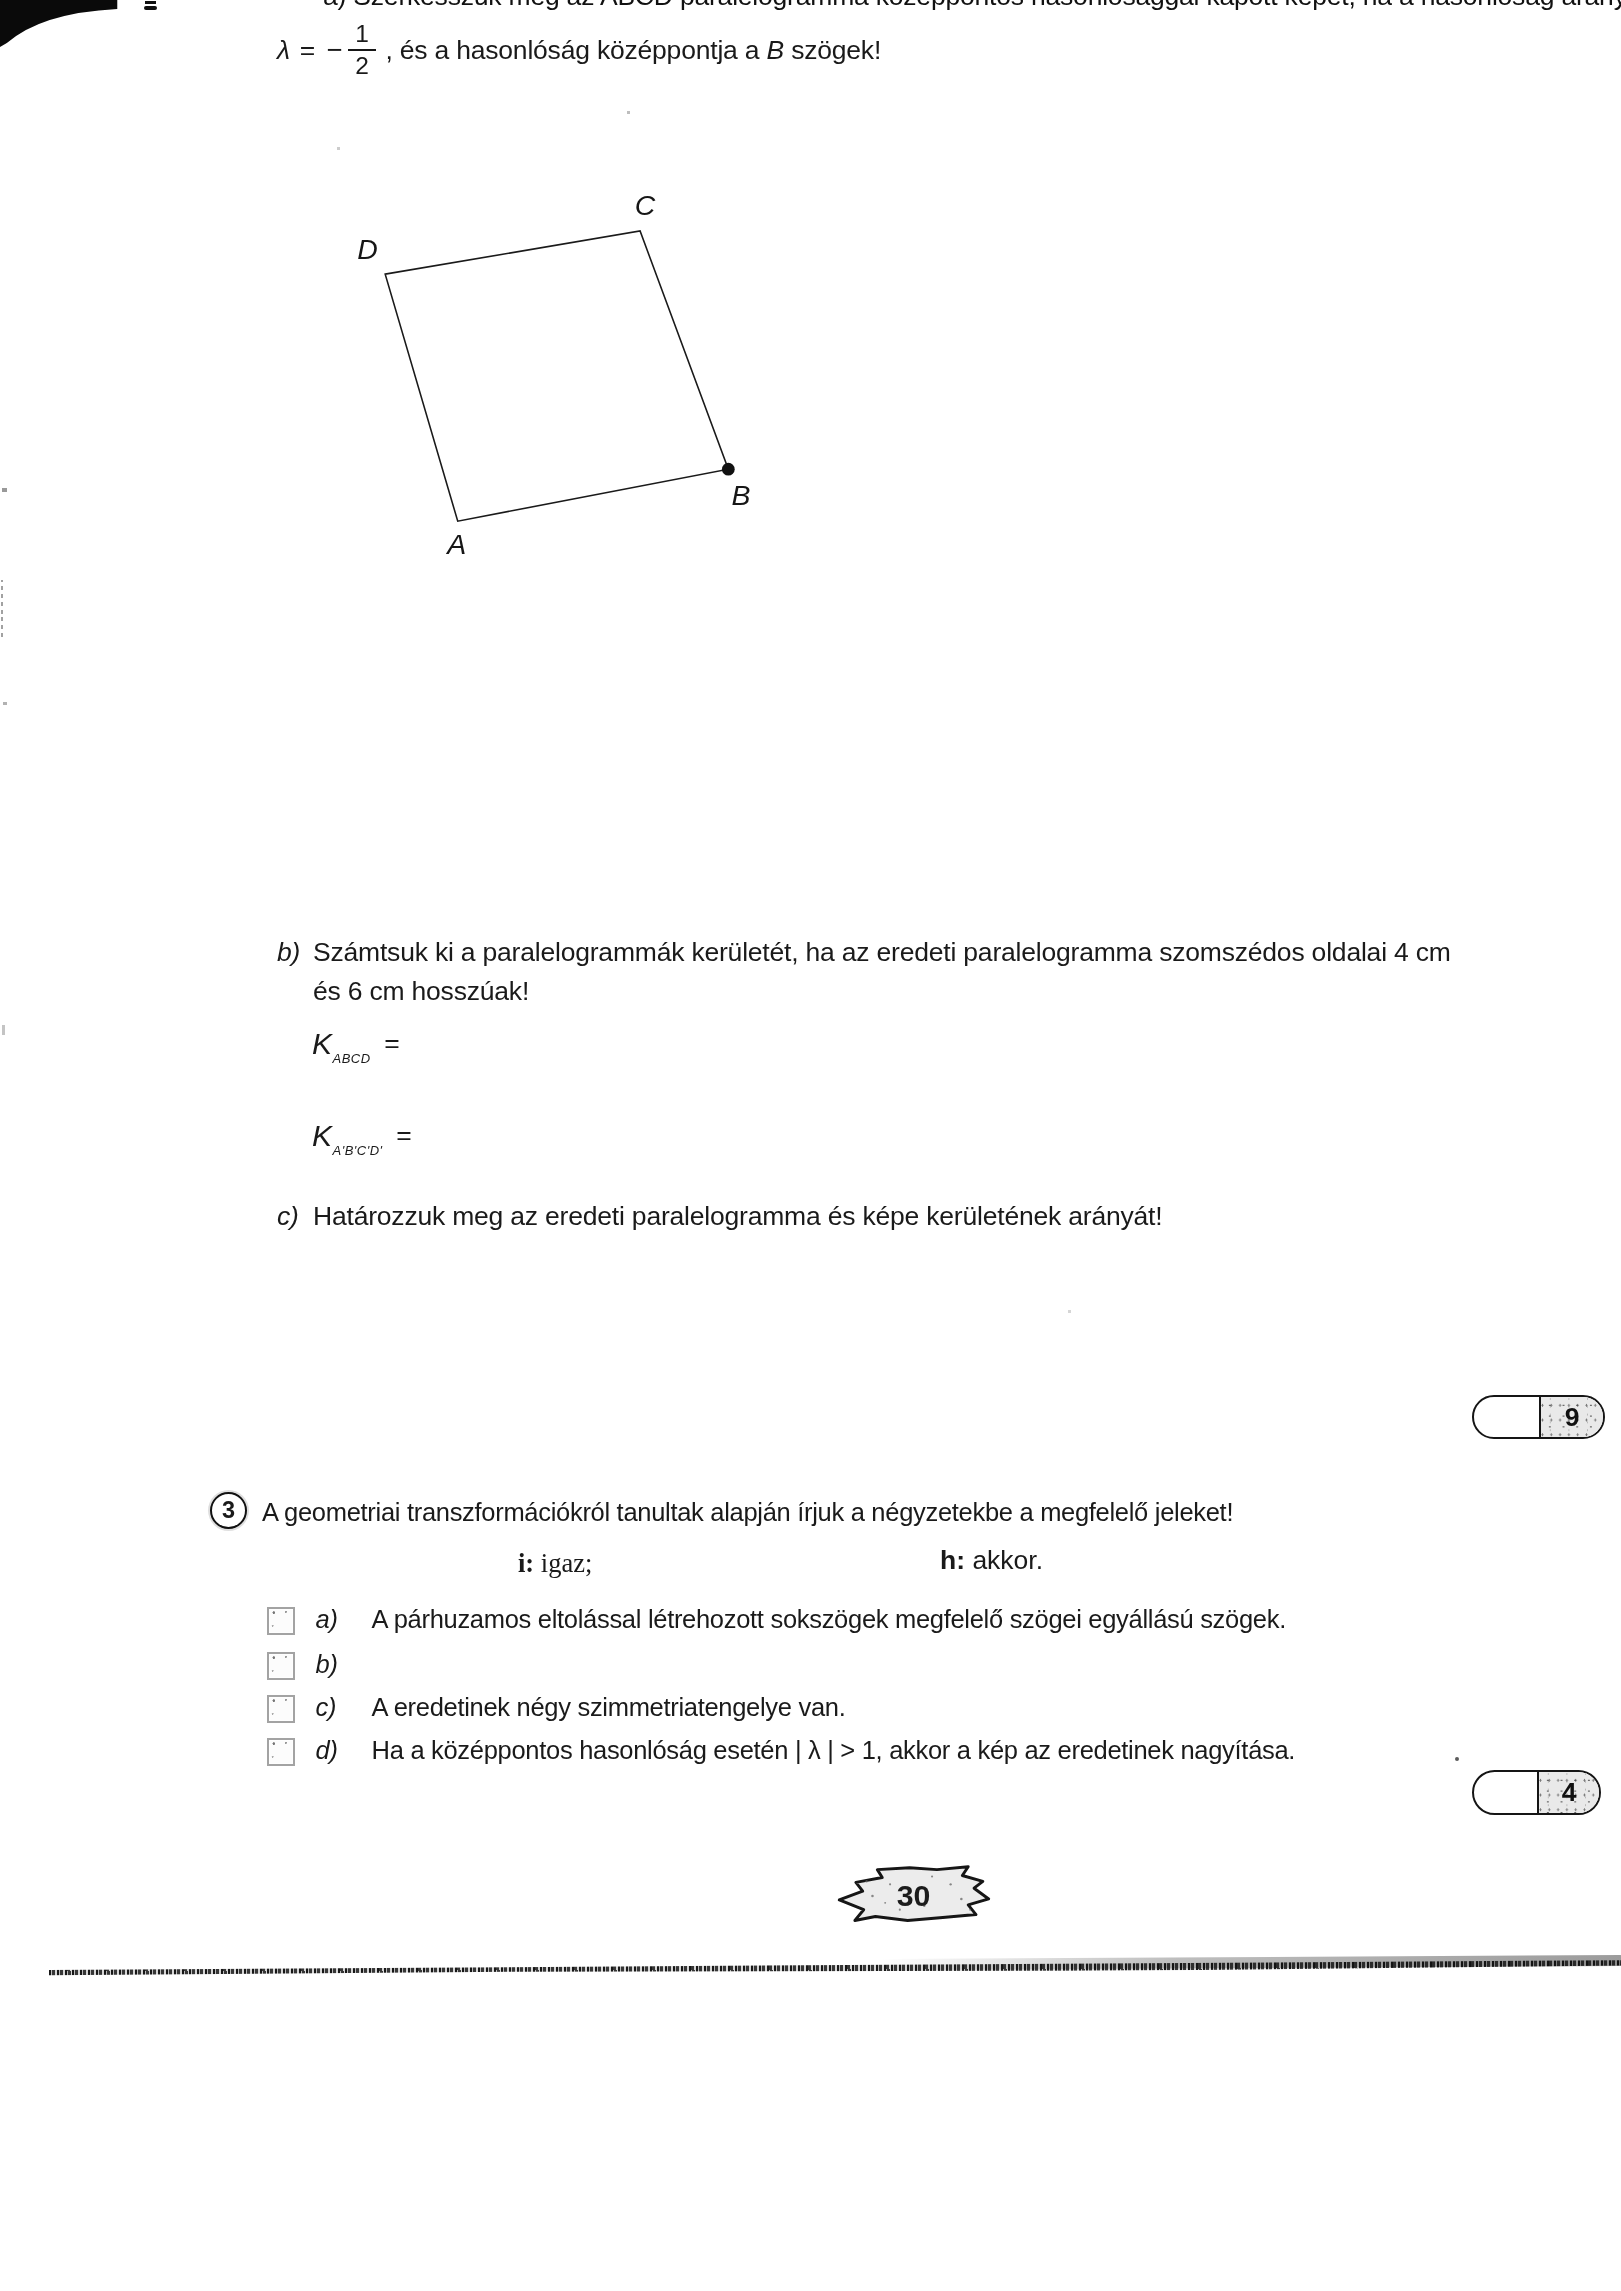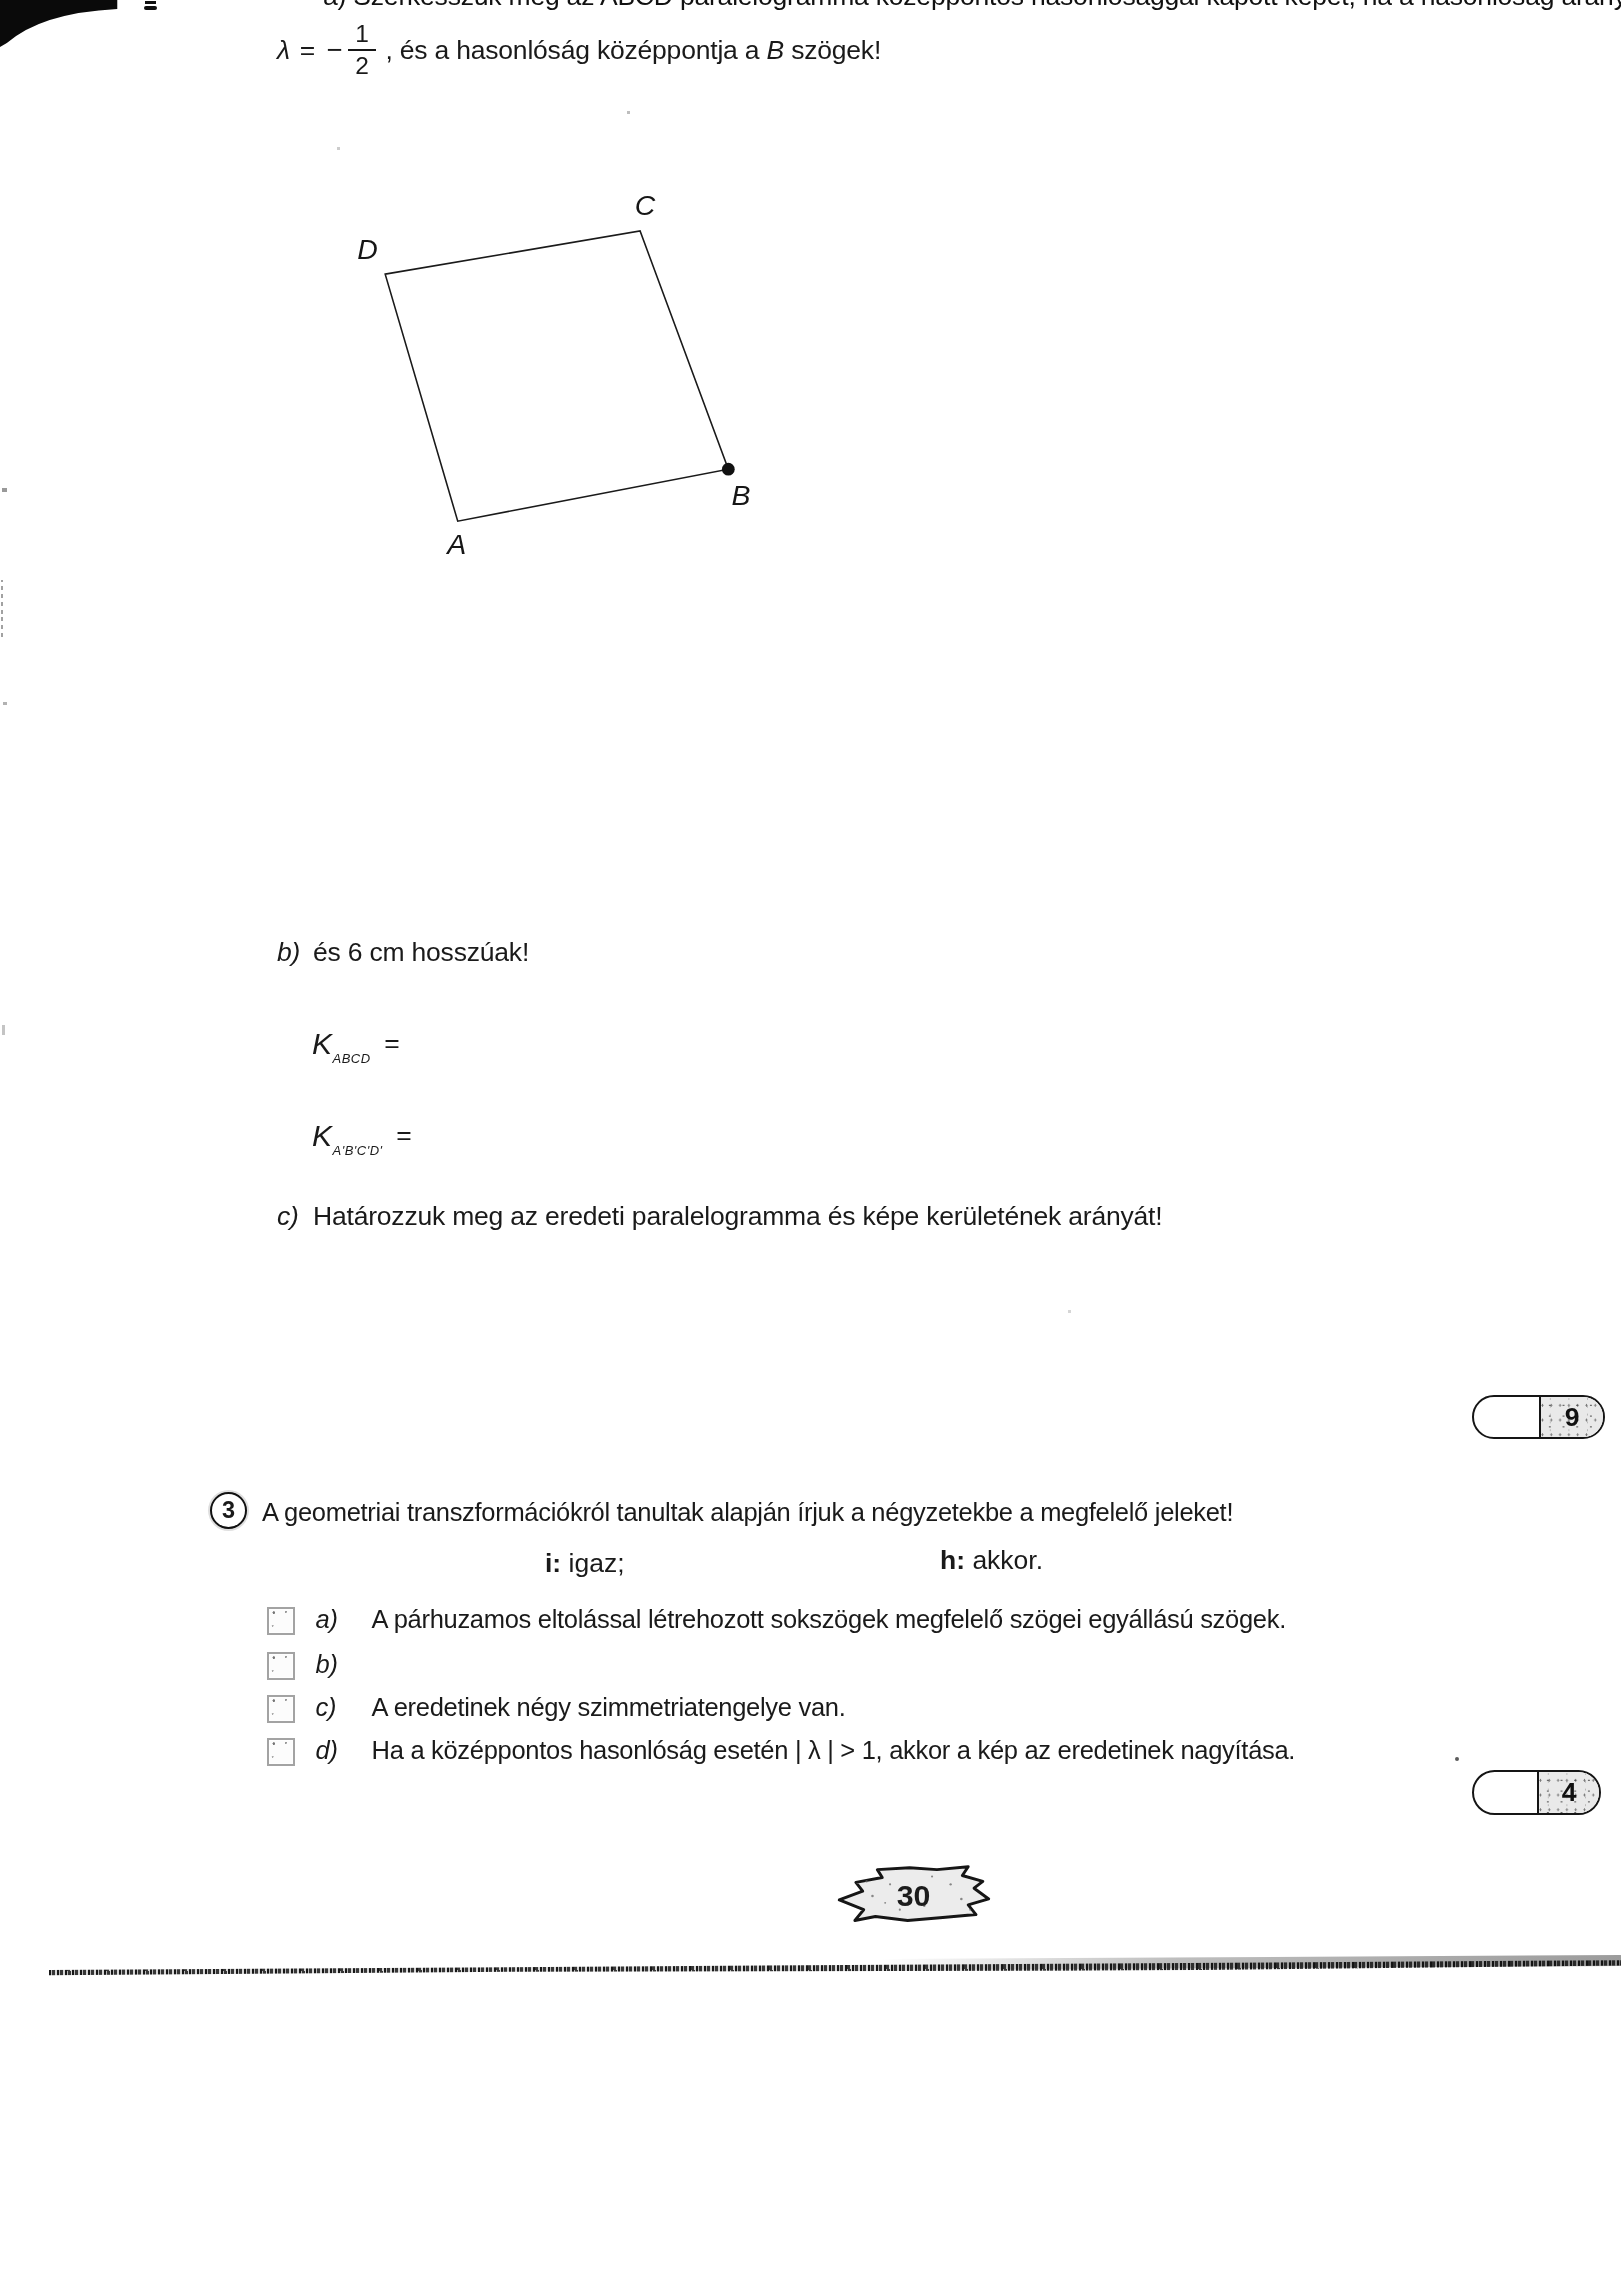--- a/index.html
+++ b/index.html
@@ -139,20 +139,21 @@
     <circle cx="493" cy="351" r="6.5" fill="#111"></circle>
     <text x="125" y="137" text-anchor="middle">D</text>
     <text x="408" y="92" text-anchor="middle">C</text>
     <text x="506" y="388" text-anchor="middle">B</text>
     <text x="216" y="437" text-anchor="middle">A</text>
   </svg>
 
   <div class="taskline" style="left:277px;top:933px;width:1345px;">
     <span class="marker">b)</span>
     <span>
+      <div>Számtsuk ki a paralelogrammák kerületét, ha az eredeti paralelogramma szomszédos oldalai 4 cm</div>
       <div>és 6 cm hosszúak!</div>
     </span>
   </div>
 
   <div class="k-formula" style="left:312px;top:1027px;">
     <span>K</span><span class="ksub">ABCD</span><span class="keq">=</span>
   </div>
 
   <div class="k-formula" style="left:312px;top:1119px;">
     <span>K</span><span class="ksub">A'B'C'D'</span><span class="keq">=</span>
@@ -163,21 +164,21 @@
     <span>Határozzuk meg az eredeti paralelogramma és képe kerületének arányát!</span>
   </div>
 
   <div class="pill" style="left:1472px;top:1395px;width:133px;height:44px;">
     <div class="pleft"></div>
     <div class="pright">9</div>
   </div>
 
   <div class="circle-num" style="left:210px;top:1492px;">3</div>
   <div class="t3-title" style="left:262px;top:1498px;text-align:center;">A geometriai transzformációkról tanultak alapján írjuk a négyzetekbe a megfelelő jeleket!</div>
-  <div class="legend-item" style="left:545px;top:1548px;"><b>i:</b><span> igaz;</span></div>
+  <div class="legend-item" style="left:518px;top:1548px;font-family:Liberation Serif, serif;"><b>i:</b><span> igaz;</span></div>
   <div class="legend-item" style="left:940px;top:1545px;"><b>h:</b><span> akkor.</span></div>
 
   <div class="tf-row" style="left:267px;top:1605px;">
     <div class="tf-box"></div>
     <span class="tf-marker">a)</span>
     <span class="tf-text">A párhuzamos eltolással létrehozott sokszögek megfelelő szögei egyállású szögek.</span>
   </div>
   <div class="tf-row" style="left:267px;top:1650px;">
     <div class="tf-box"></div>
     <span class="tf-marker">b)</span>

